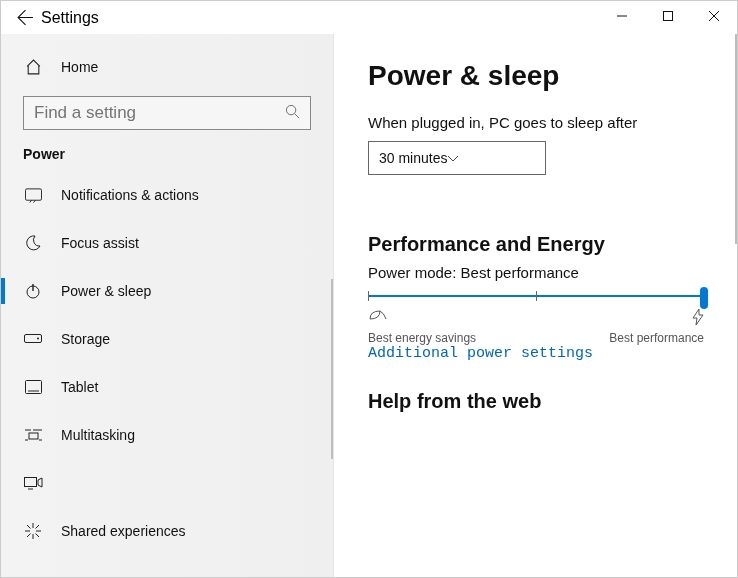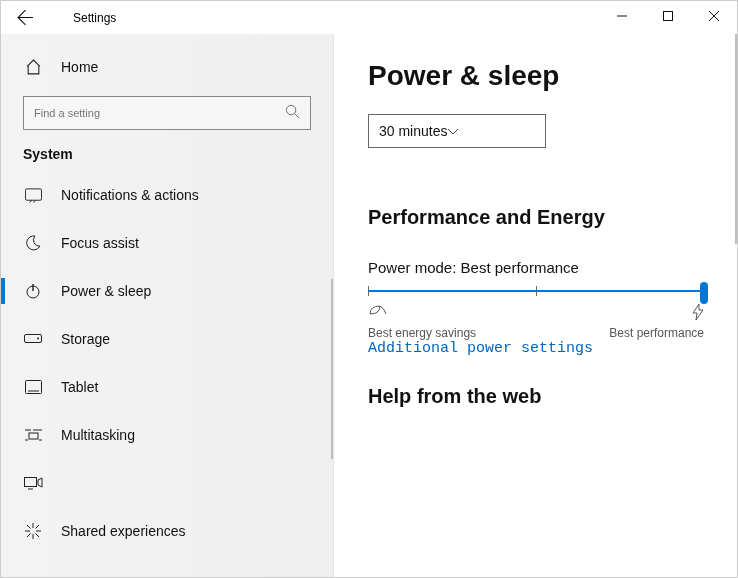--- a/index.html
+++ b/index.html
@@ -1,39 +1,39 @@
 <!DOCTYPE html>
 <html><head>
 <meta charset="utf-8">
 <style>
   * { box-sizing: border-box; margin: 0; padding: 0; font-family: "Segoe UI", Arial, sans-serif; }
   body { width: 738px; height: 578px; overflow: hidden; background: #fff; border: 1px solid #ccc; }
   .titlebar { height: 33px; display: flex; align-items: flex-start; }
   .tb-left { display: flex; align-items: center; padding-left: 8px; height: 100%; }
   .back-btn { width: 32px; height: 32px; display: flex; align-items: center; justify-content: center; cursor: default; }
-  .app-title { font-size: 12px; margin-left: 32px; color: #000; }
+  .app-title { font-size: 16px; color: #000; }
   .tb-right { margin-left: auto; display: flex; }
   .caption-btn { width: 46px; height: 30px; display: flex; align-items: center; justify-content: center; }
   .caption-btn svg { pointer-events: none; }
   .body { display: flex; height: calc(100% - 33px); gap: 12px; }
   .sidebar { width: 333px; height: 100%; background: linear-gradient(90deg, #f3f3f3 0%, #efefef 100%); position: relative; border-right: 1px solid #e5e5e5; overflow: hidden; }
   .main { flex: 1; padding: 26px 22px 0 22px; overflow: hidden; position: relative; }
   .side-item { display: flex; align-items: center; height: 42px; padding-left: 22px; font-size: 14px; color: #111; }
   .side-item .icon { width: 20px; display: flex; align-items: center; justify-content: center; margin-right: 18px; color: #222; }
   .side-item.selected { position: relative; }
   .side-item.selected::before { content: ""; position: absolute; left: 0; top: 8px; bottom: 8px; width: 4px; background: #0078d4; }
   .search-box { margin: 8px 22px 14px 22px; height: 34px; border: 1px solid #888; background: #f6f6f6; display: flex; align-items: center; padding: 0 10px; }
-  .search-box input { flex: 1; border: none; background: transparent; outline: none; font-size: 11px; color: #1d4ed8; }
+  .search-box input { flex: 1; border: none; background: transparent; outline: none; font-size: 17px; color: #1d4ed8; }
   .cat-label { font-size: 14px; font-weight: 600; padding: 2px 0 12px 22px; color: #111; }
   .side-scroll-indicator { position: absolute; right: 0; top: 245px; width: 2px; height: 180px; background: #bdbdbd; }
   .nav-list { }
   h1.page-title { font-size: 28px; font-weight: 600; color: #111; margin-bottom: 22px; }
   .setting-label { font-size: 15px; color: #111; margin-bottom: 10px; }
   .dropdown { display: inline-flex; align-items: center; justify-content: flex-start; border: 1px solid #666; height: 34px; width: 178px; padding: 0 10px; font-size: 14px; color: #111; }
-  h2.section { font-size: 20px; font-weight: 600; color: #111; margin-top: 58px; margin-bottom: 30px; }
+  h2.section { font-size: 20px; font-weight: 600; color: #111; margin-top: 58px; margin-bottom: 8px; }
   h2.section.tight { margin-top: 44px; margin-bottom: 12px; }
   .pmode-line { font-size: 15px; color: #111; margin-bottom: 14px; }
   .slider-wrap { width: 336px; position: relative; margin-bottom: 10px; }
   .slider-track { height: 2px; background: #0078d4; position: relative; }
   .slider-tick { position: absolute; top: -4px; width: 1px; height: 10px; background: #666; }
   .slider-thumb { position: absolute; top: -8px; width: 8px; height: 22px; background: #0078d4; border-radius: 4px; }
   .slider-labels { display: flex; justify-content: space-between; width: 336px; margin-top: 12px; }
   .slider-side { display: flex; flex-direction: column; align-items: flex-start; font-size: 12px; color: #555; justify-content: flex-end; }
   .slider-side.right { align-items: flex-end; }
   .slider-side .sicon { height: 18px; margin-bottom: 4px; color: #555; }
@@ -84,21 +84,21 @@
     </div>
     <div class="search-box">
       <input type="text" placeholder="Find a setting" style="">
       <span>
         <svg width="15" height="15" viewBox="0 0 16 16">
             <circle cx="6.5" cy="6.5" r="5" stroke="#666" fill="none"></circle>
             <line x1="10.5" y1="10.5" x2="15" y2="15" stroke="#666"></line>
           </svg>
       </span>
     </div>
-    <div class="cat-label">System</div>
+    <div class="cat-label">Power</div>
 
     <div class="nav-list">
       <div class="side-item">
         <span class="icon">
           <svg width="17" height="15" viewBox="0 0 18 15">
               <rect x="0.5" y="0.5" width="17" height="12" rx="1.5" stroke="#222" fill="none"></rect>
               <path d="M7 12.5 L5 15 M11 12.5 L9 15" stroke="#222" fill="none" stroke-width="1"></path>
             </svg>
         </span>
         <span>Notifications &amp; actions</span>
@@ -181,20 +181,21 @@
         </span>
         <span>Shared experiences</span>
       </div>
     </div>
     <div class="side-scroll-indicator"></div>
   </div>
 
   <div class="main">
     <div class="main-scroll-indicator"></div>
     <h1 class="page-title">Power &amp; sleep</h1>
+    <div class="setting-label">When plugged in, PC goes to sleep after</div>
     <div class="dropdown">
       <span>30 minutes</span>
       <span>
         <svg width="12" height="8" viewBox="0 0 12 8">
             <path d="M1 1 L6 6 L11 1" stroke="#444" fill="none" stroke-width="1"></path>
           </svg>
       </span>
     </div>
 
     <h2 class="section">Performance and Energy</h2>

